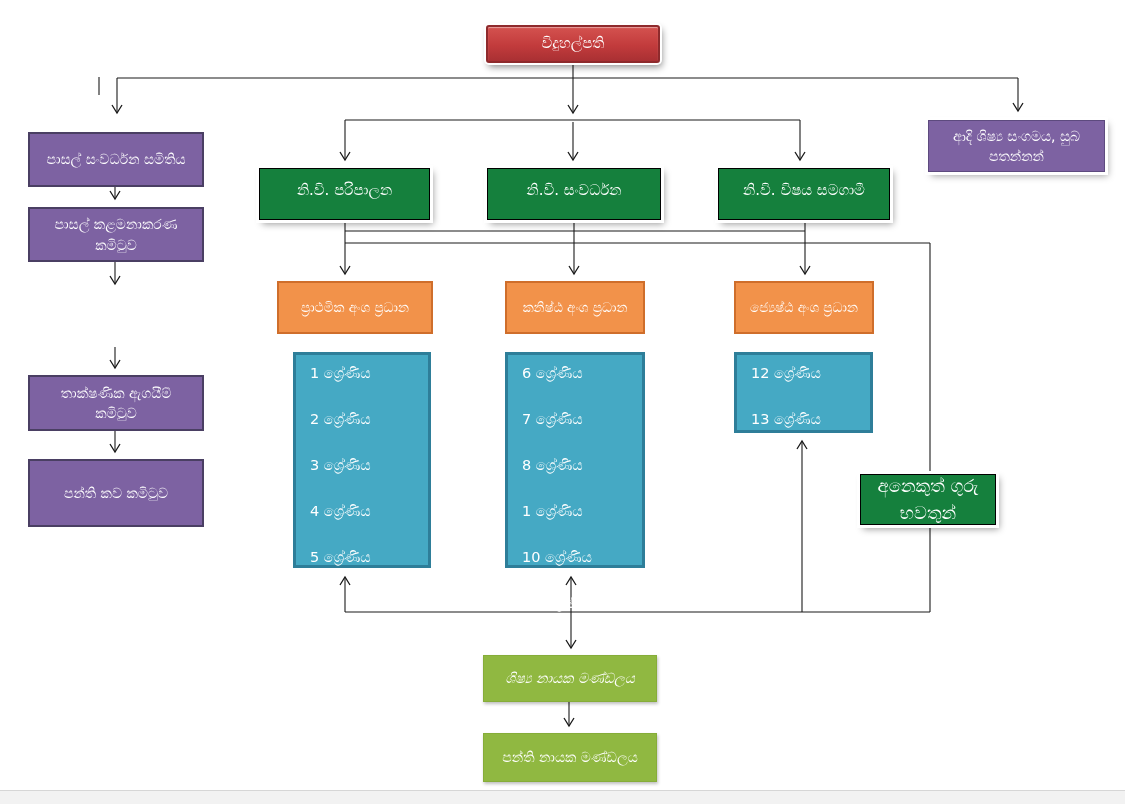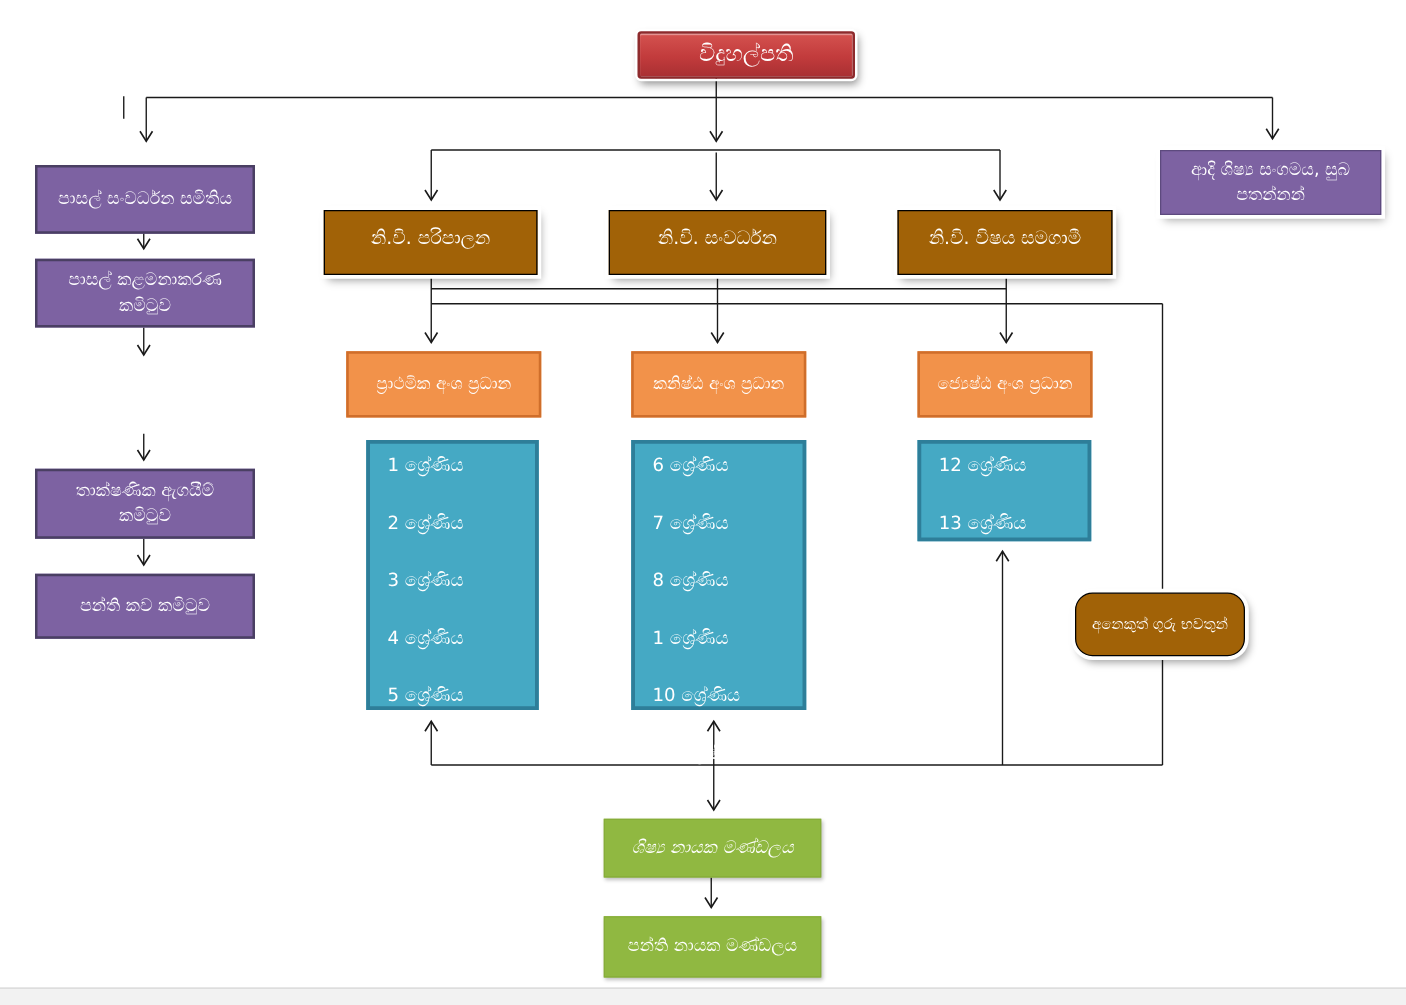--- a/index.html
+++ b/index.html
@@ -8,33 +8,32 @@
     font-family:"DejaVu Sans","Liberation Sans",sans-serif;
   }
   .connectors{position:absolute;left:0;top:0;z-index:1;}
   .node{
     position:absolute;z-index:2;display:flex;align-items:center;justify-content:center;
     text-align:center;color:#ffffff;font-size:14px;line-height:1.45;box-sizing:border-box;
     padding:4px 8px;
   }
   .red{
     background:linear-gradient(to bottom,#d4524f 0%,#c23b3c 55%,#a93033 100%);
-    border:2px solid #8e2a2c;border-radius:3px;font-size:18px;
+    border:2px solid #8e2a2c;border-radius:3px;font-size:15px;
     box-shadow:0 0 0 2px #ffffff,2px 4px 7px rgba(0,0,0,0.45), inset 0 1px 1px rgba(255,255,255,0.45);
-    margin-left:24px;
   }
   .purple{
     background:#7d62a2;border:2px solid #4a3f63;
   }
   .purple.floating{
     border:1px solid #5d4a7e;
     box-shadow:0 0 0 3px #ffffff,3px 4px 7px rgba(0,0,0,0.35);
   }
   .black{
-    background:#a16207;border:1px solid #000000;font-size:15px;
+    background:#15803d;border:1px solid #000000;font-size:15px;
     box-shadow:0 0 0 3px #ffffff,3px 4px 7px rgba(0,0,0,0.4);
     align-items:flex-start;padding-top:11px;
   }
   .black.centered{align-items:center;padding-top:4px;}
   .orange{
     background:#f2924a;border:2px solid #cf6e2b;font-size:13.5px;
   }
   .teal{
     background:#45a9c4;border:3px solid #2e7e99;
     flex-direction:column;align-items:flex-start;justify-content:flex-start;
@@ -104,21 +103,21 @@
 
   <div class="node purple" style="left:28px;top:132px;width:176px;height:55px;">
     <span>පාසල් සංවර්ධන සමිතිය</span>
   </div>
   <div class="node purple" style="left:28px;top:207px;width:176px;height:55px;">
     <span>පාසල් කළමනාකරණ කමිටුව</span>
   </div>
   <div class="node purple" style="left:28px;top:375px;width:176px;height:56px;">
     <span>තාක්ෂණික ඇගයීම් කමිටුව</span>
   </div>
-  <div class="node purple" style="left:28px;top:459px;width:176px;height:52px;">
+  <div class="node purple" style="left:28px;top:459px;width:176px;height:68px;">
     <span>පන්ති කව කමිටුව</span>
   </div>
 
   <div class="node purple floating" style="left:928px;top:120px;width:177px;height:52px;">
     <span>ආදි ශිෂ්‍ය සංගමය, සුබ පතන්නන්</span>
   </div>
 
   <div class="node black" style="left:259px;top:168px;width:171px;height:52px;">
     <span>නි.වි. පරිපාලන</span>
   </div>
@@ -152,21 +151,21 @@
     <div class="grade-line">8 ශ්‍රේණිය</div>
     <div class="grade-line">1 ශ්‍රේණිය</div>
     <div class="grade-line">10 ශ්‍රේණිය</div>
     <div class="grade-line">11 ශ්‍රේණිය</div>
   </div>
   <div class="node teal" style="left:734px;top:352px;width:139px;height:81px;">
     <div class="grade-line">12 ශ්‍රේණිය</div>
     <div class="grade-line">13 ශ්‍රේණිය</div>
   </div>
 
-  <div class="node black centered" style="left:860px;top:474px;width:136px;height:51px;font-size:12px;border-radius:14px;">
+  <div class="node black centered" style="left:860px;top:474px;width:136px;height:51px;font-size:18px;">
     <span>අනෙකුත් ගුරු භවතුන්</span>
   </div>
 
   <div class="node green" style="left:483px;top:655px;width:174px;height:47px;font-style:italic;">
     <span>ශිෂ්‍ය නායක මණ්ඩලය</span>
   </div>
   <div class="node green" style="left:483px;top:733px;width:174px;height:49px;">
     <span>පන්ති නායක මණ්ඩලය</span>
   </div>
 

